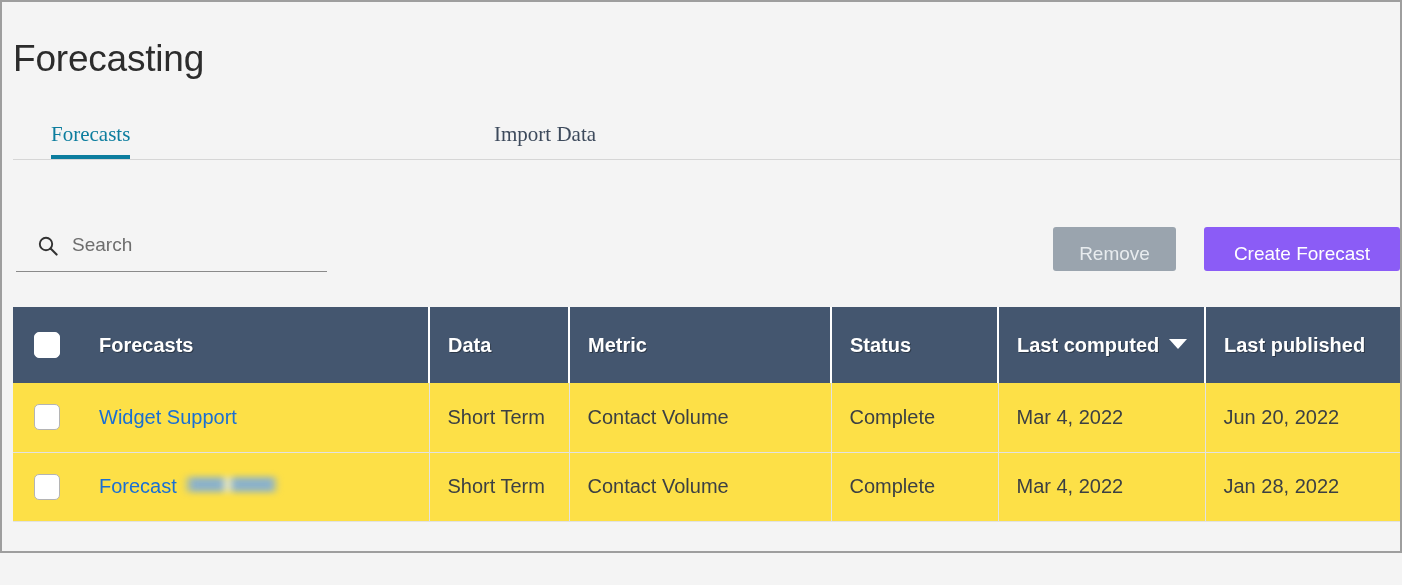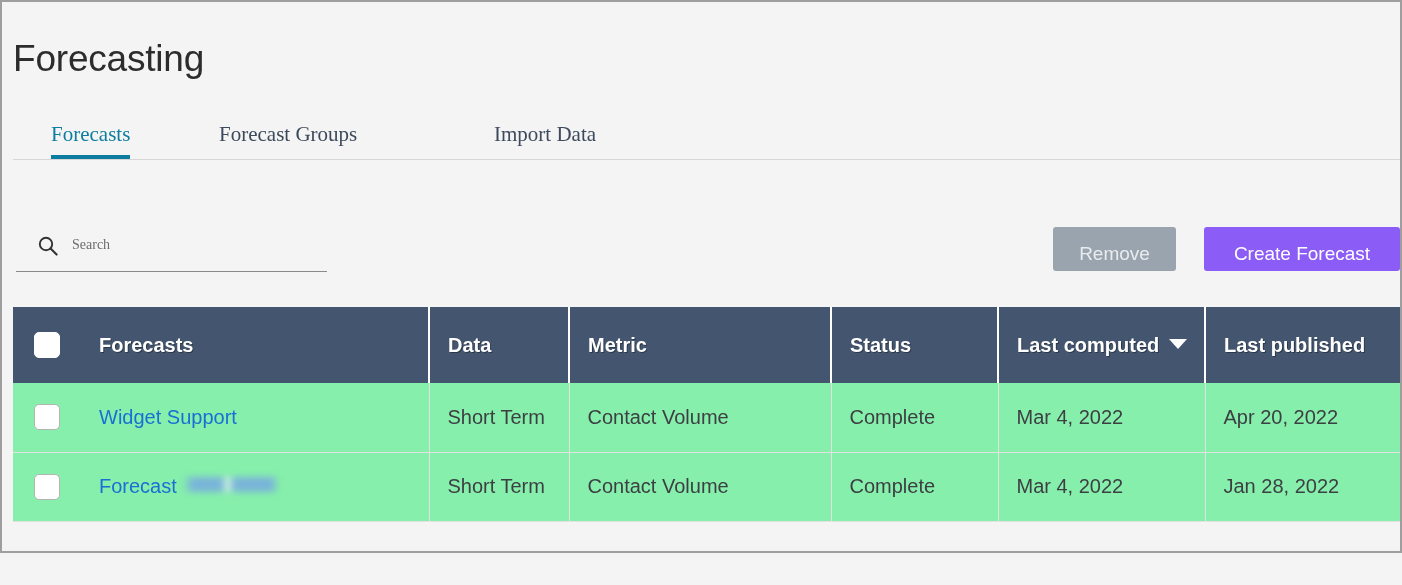--- a/index.html
+++ b/index.html
@@ -90,22 +90,22 @@
   }
   .search-input {
     position: absolute;
     left: 56px;
     top: 6px;
     width: 245px;
     height: 38px;
     border: 0;
     outline: none;
     background: transparent;
-    font-family: Liberation Serif, serif;
-    font-size: 14px;
+    font-family: Liberation Sans, sans-serif;
+    font-size: 19px;
     color: #3c3c3c;
     padding: 0;
   }
   .search-input::placeholder {
     color: #6d6d6d;
     opacity: 1;
   }
 
   
   .btn {
@@ -172,21 +172,21 @@
 
   .table tbody td {
     height: 69px;
     padding: 0 0 0 18px;
     vertical-align: middle;
     font-family: "Liberation Sans", sans-serif;
     font-size: 20px;
     color: #3c4043;
     border-right: 1px solid #e2e2e2;
     border-bottom: 1px solid #e2e2e2;
-    background: #86efac;
+    background: #fde047;
     box-sizing: border-box;
     white-space: nowrap;
     overflow: hidden;
   }
   .table tbody td:last-child { border-right: 0; }
   .table tbody td.col-check {
     padding-left: 0;
     text-align: center;
     border-right: 0;
   }
@@ -256,21 +256,20 @@
 </style>
 </head>
 <body>
 
 <div class="app-frame">
 
   <h1 class="page-title">Forecasting</h1>
 
   <div class="tab-bar">
     <div class="tab tab-0 active">Forecasts</div>
-    <div class="tab tab-1">Forecast Groups</div>
     <div class="tab tab-2">Import Data</div>
   </div>
 
   <div class="search-wrap">
     <span class="search-icon">
       <svg width="20" height="20" viewBox="0 0 20 20">
         <circle cx="8" cy="8" r="6.2" fill="none" stroke="#323232" stroke-width="1.9"></circle>
         <line x1="12.6" y1="12.6" x2="18.6" y2="18.6" stroke="#323232" stroke-width="2.1" stroke-linecap="round"></line>
       </svg>
     </span>
@@ -308,21 +307,21 @@
         <td class="col-check">
           <span class="cbox cbox-row"></span>
         </td>
         <td>
           <a class="row-link">Widget Support</a>
         </td>
         <td>Short Term</td>
         <td>Contact Volume</td>
         <td>Complete</td>
         <td>Mar 4, 2022</td>
-        <td>Apr 20, 2022</td>
+        <td>Jun 20, 2022</td>
       </tr>
       <tr>
         <td class="col-check">
           <span class="cbox cbox-row"></span>
         </td>
         <td>
           <a class="row-link">Forecast</a><span class="redacted"></span>
         </td>
         <td>Short Term</td>
         <td>Contact Volume</td>

